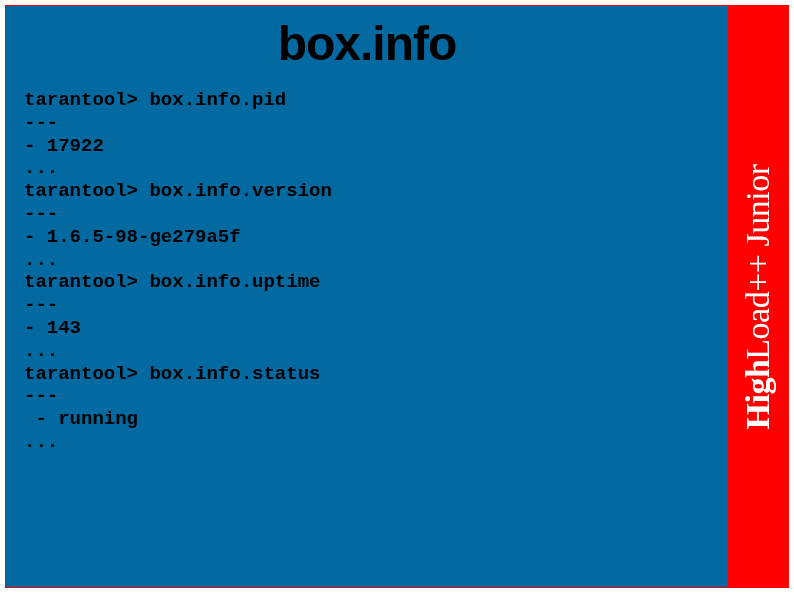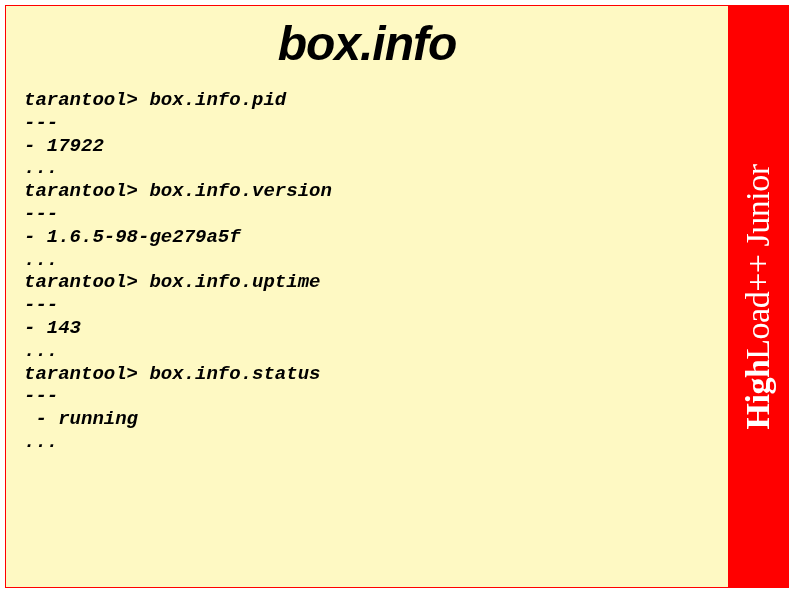--- a/index.html
+++ b/index.html
@@ -21,22 +21,21 @@
       right: 5px;
       bottom: 5px;
       border: 1px solid #ff0000;
     }
     .main-content {
       position: absolute;
       top: 6px;
       left: 6px;
       right: 66px;
       bottom: 6px;
-      background: #fef9c3;
-      font-style: italic;
+      background: #0369a1;
     }
     .sidebar {
       position: absolute;
       top: 6px;
       right: 6px;
       bottom: 6px;
       width: 60px;
       background: #ff0000;
       display: flex;
       align-items: center;

